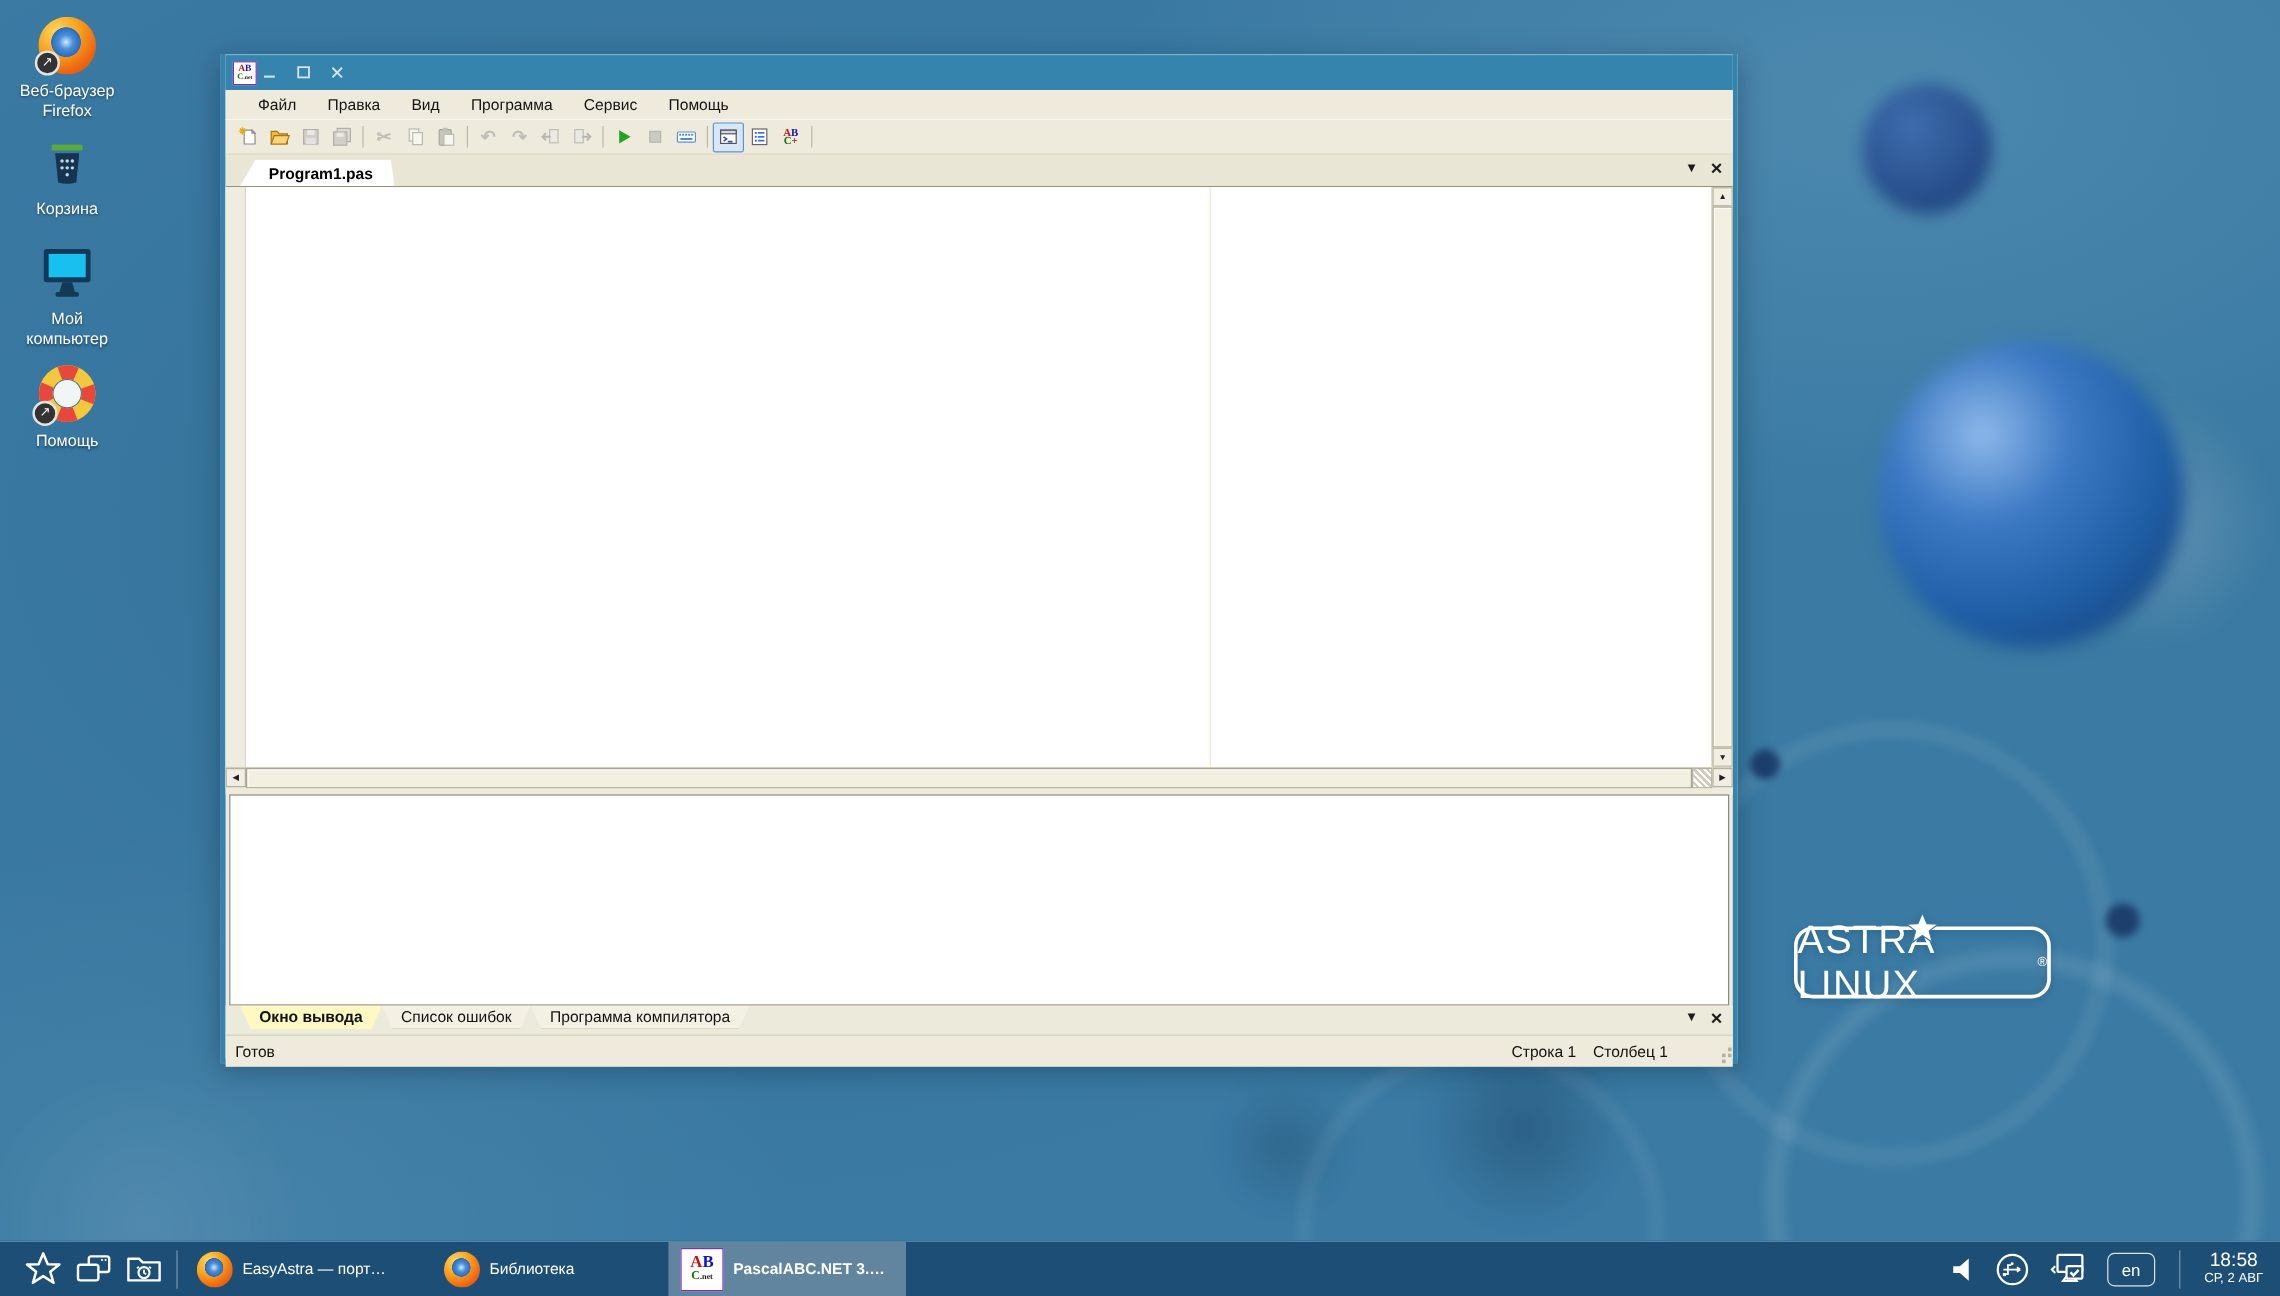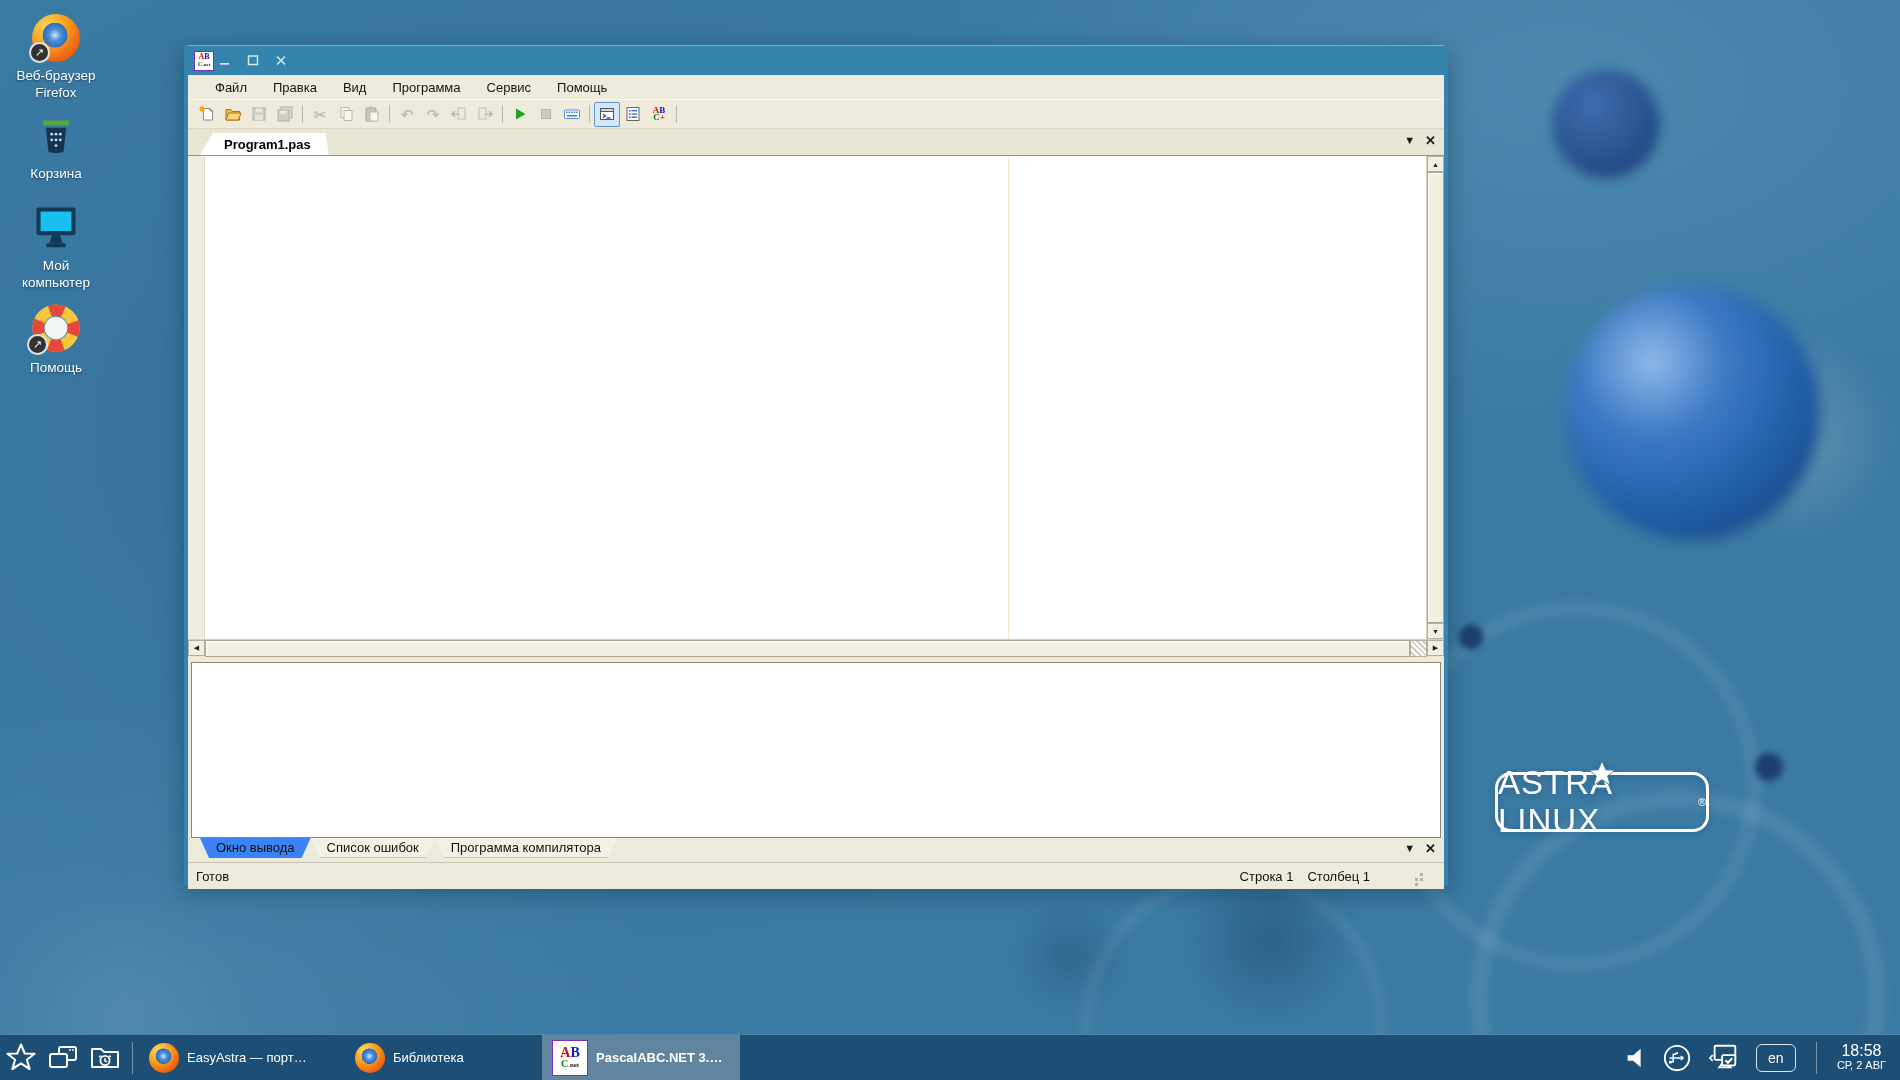--- a/index.html
+++ b/index.html
@@ -102,36 +102,36 @@
   .hthumb{flex:1;background:#f3f0e2;border:1px solid #a9a593;box-shadow:inset 1px 1px 0 #fff;box-sizing:border-box;}
   .corner{width:17px;height:17px;background:repeating-linear-gradient(45deg,#fff 0 2px,#cfccbd 2px 4px);
     border:1px solid #b5b1a0;box-sizing:border-box;flex:0 0 auto;}
 
   .splitgap{height:5px;background:#eeebdc;flex:0 0 auto;}
   .outpanel{height:174px;margin:0 3px;background:#fff;border:1px solid #8b887a;flex:0 0 auto;}
   .outtabs{height:24px;background:#eceadb;display:flex;align-items:flex-start;padding-left:12px;
     position:relative;flex:0 0 auto;}
   .tab-bot{height:20px;line-height:20px;font-size:13px;color:#111;padding:0 16px;
     clip-path:polygon(0 0,100% 0,calc(100% - 9px) 100%,9px 100%);cursor:default;}
-  .tab-bot.active{background:#3b82f6;font-weight:normal;}
+  .tab-bot.active{background:#fef9c3;font-weight:bold;}
   .tab-bot.idle{background:#f4f1e4;box-shadow:inset 0 -1px 0 #c9c5b2;}
   .outtabs .strip-btns{top:4px;}
 
   .statusbar{height:26px;background:#eeebdc;border-top:1px solid #c9c5b2;display:flex;align-items:center;
-    font-size:13px;color:#111;padding:0 20px 0 8px;flex:0 0 auto;}
+    font-size:13px;color:#111;padding:0 0 0 8px;flex:0 0 auto;}
   .statusbar .fill{flex:1;}
   .statusbar .pos{margin-right:14px;}
   .grip{width:12px;height:12px;position:relative;margin-left:28px;}
   .grip::after{content:"";position:absolute;right:1px;bottom:1px;width:3px;height:3px;background:#b6b2a0;
     box-shadow:-5px 5px 0 #b6b2a0,0 -5px 0 #b6b2a0,-5px 0 0 #b6b2a0,0 0 0 #b6b2a0;}
 
   
   .taskbar{position:absolute;left:0;bottom:0;width:1900px;height:45px;background:#1d4f76;
     border-top:1px solid #4f83a8;display:flex;align-items:center;color:#fff;}
-  .tb-left{display:flex;align-items:center;height:100%;}
+  .tb-left{display:flex;align-items:center;height:100%;padding-left:15px;}
   .panelbtn{width:42px;height:45px;display:flex;align-items:center;justify-content:center;}
   .vsep{width:1px;height:32px;background:rgba(255,255,255,.4);margin:0 6px;}
   .task{height:45px;display:flex;align-items:center;gap:8px;padding:0 10px;max-width:200px;cursor:default;}
   .task .tlabel{font-size:13px;white-space:nowrap;overflow:hidden;text-overflow:ellipsis;color:#fff;}
   .task.active{background:rgba(255,255,255,.30);}
   .task.active .tlabel{font-weight:bold;}
   .ff-sm{width:30px;height:30px;flex:0 0 auto;}
   .tb-right{margin-left:auto;display:flex;align-items:center;gap:14px;height:100%;padding-right:14px;}
   .enbox{min-width:30px;height:26px;border:1.5px solid #d8e6ef;border-radius:6px;display:flex;
     align-items:center;justify-content:center;font-size:14px;color:#fff;padding:0 4px;}

